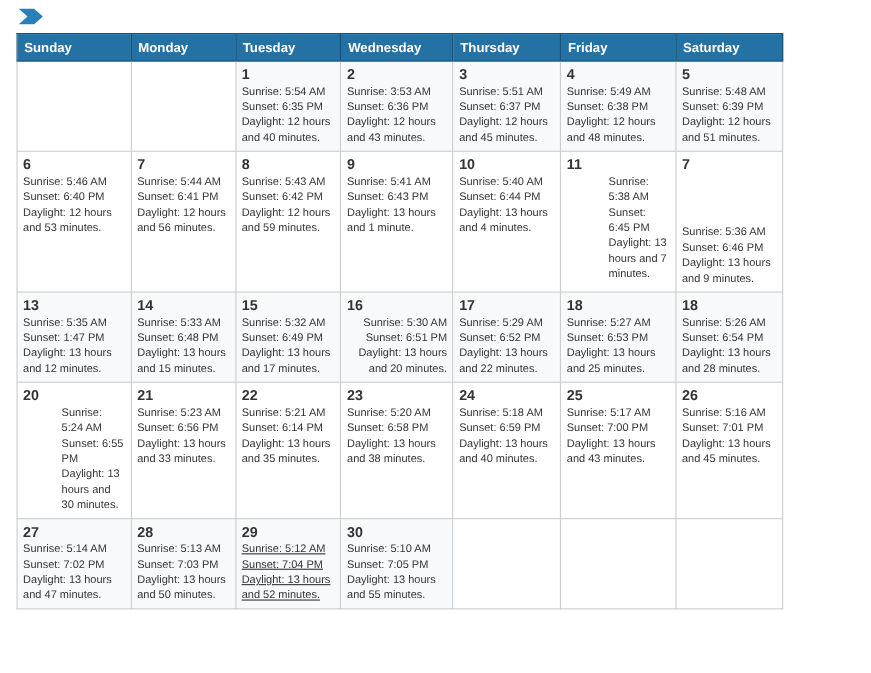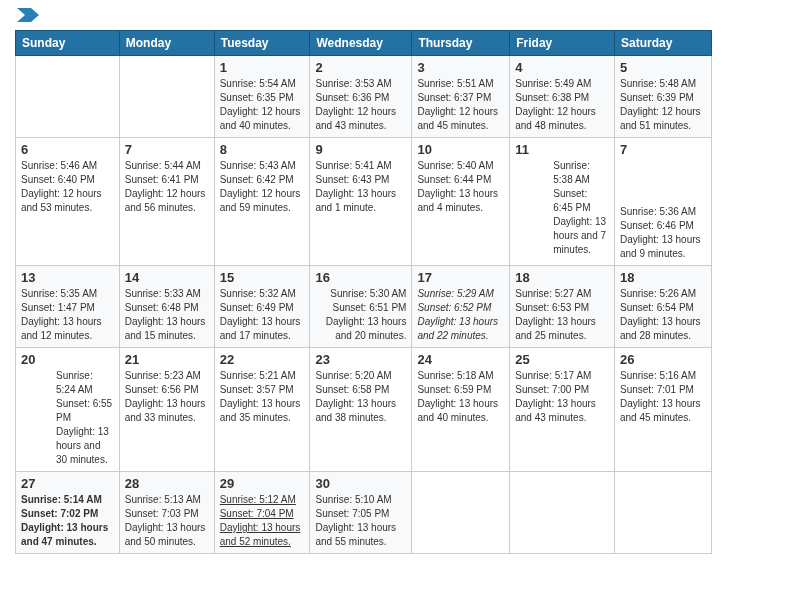--- a/index.html
+++ b/index.html
@@ -178,21 +178,21 @@
 Daylight: 13 hours and 17 minutes.</div>
           </td>
           <td>
             <div class="day-number">16</div>
             <div class="day-info" style="white-space: pre-line; text-align: right;">Sunrise: 5:30 AM
 Sunset: 6:51 PM
 Daylight: 13 hours and 20 minutes.</div>
           </td>
           <td>
             <div class="day-number">17</div>
-            <div class="day-info" style="white-space: pre-line; font-style: italic;">Sunrise: 5:29 AM
+            <div class="day-info" style="white-space: pre-line;">Sunrise: 5:29 AM
 Sunset: 6:52 PM
 Daylight: 13 hours and 22 minutes.</div>
           </td>
           <td>
             <div class="day-number">18</div>
             <div class="day-info" style="white-space: pre-line;">Sunrise: 5:27 AM
 Sunset: 6:53 PM
 Daylight: 13 hours and 25 minutes.</div>
           </td>
           <td>
@@ -211,21 +211,21 @@
           </td>
           <td>
             <div class="day-number">21</div>
             <div class="day-info" style="white-space: pre-line;">Sunrise: 5:23 AM
 Sunset: 6:56 PM
 Daylight: 13 hours and 33 minutes.</div>
           </td>
           <td>
             <div class="day-number">22</div>
             <div class="day-info" style="white-space: pre-line;">Sunrise: 5:21 AM
-Sunset: 3:57 PM
+Sunset: 6:14 PM
 Daylight: 13 hours and 35 minutes.</div>
           </td>
           <td>
             <div class="day-number">23</div>
             <div class="day-info" style="white-space: pre-line;">Sunrise: 5:20 AM
 Sunset: 6:58 PM
 Daylight: 13 hours and 38 minutes.</div>
           </td>
           <td>
             <div class="day-number">24</div>
@@ -242,21 +242,21 @@
           <td>
             <div class="day-number">26</div>
             <div class="day-info" style="white-space: pre-line;">Sunrise: 5:16 AM
 Sunset: 7:01 PM
 Daylight: 13 hours and 45 minutes.</div>
           </td>
         </tr>
         <tr>
           <td>
             <div class="day-number">27</div>
-            <div class="day-info" style="white-space: pre-line; font-weight: bold;">Sunrise: 5:14 AM
+            <div class="day-info" style="white-space: pre-line;">Sunrise: 5:14 AM
 Sunset: 7:02 PM
 Daylight: 13 hours and 47 minutes.</div>
           </td>
           <td>
             <div class="day-number">28</div>
             <div class="day-info" style="white-space: pre-line;">Sunrise: 5:13 AM
 Sunset: 7:03 PM
 Daylight: 13 hours and 50 minutes.</div>
           </td>
           <td>

